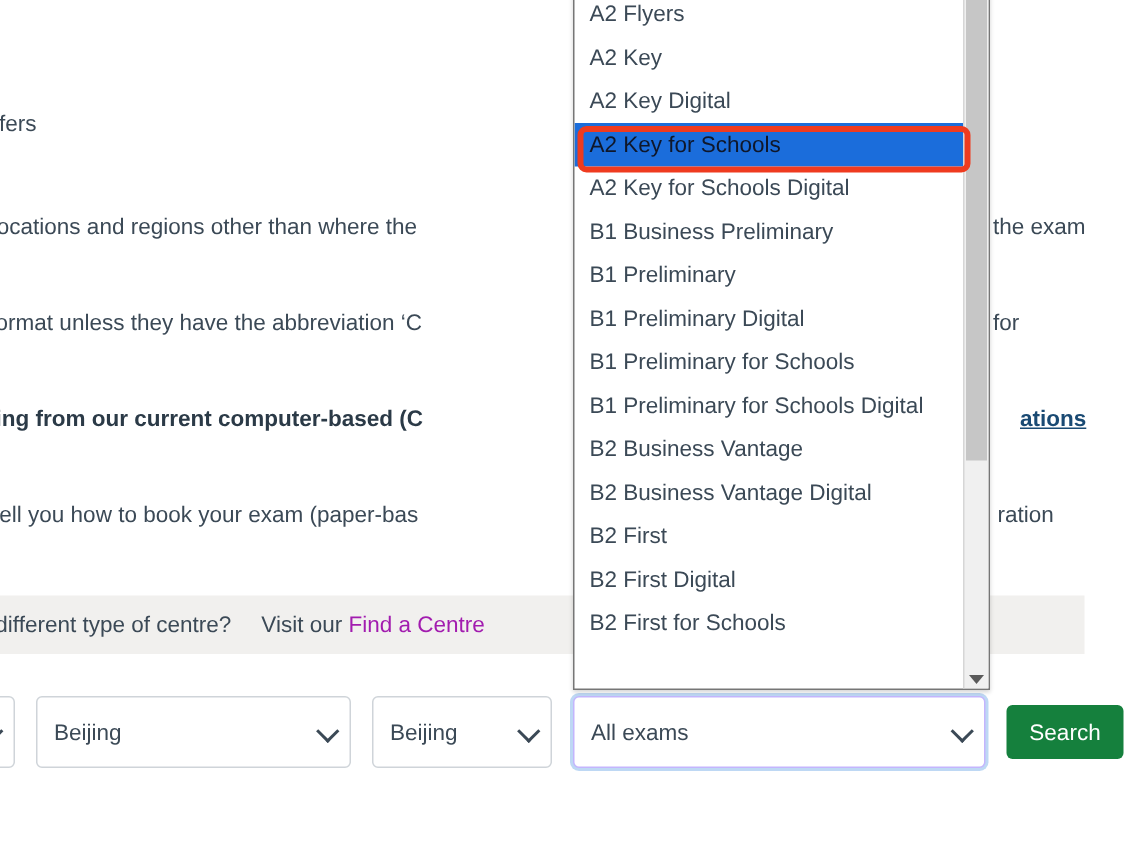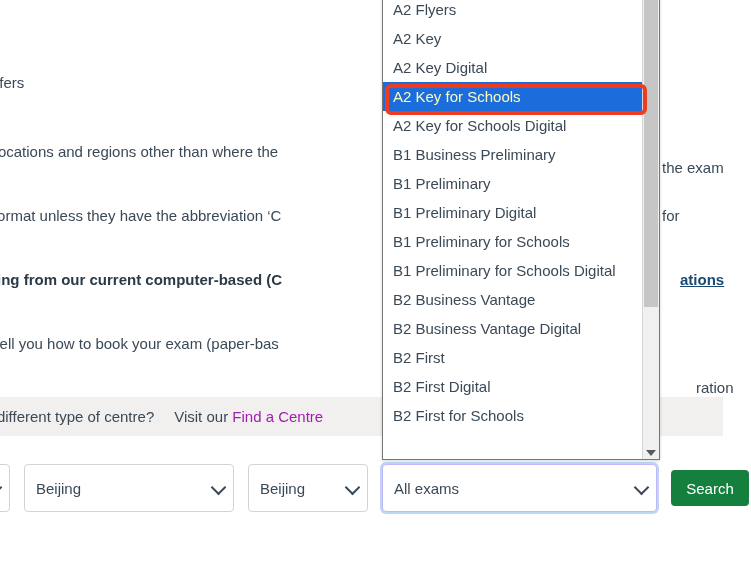--- a/index.html
+++ b/index.html
@@ -130,21 +130,21 @@
     line-height: 29px;
     padding-left: 10px;
     font-size: 15px;
     color: #3b4956;
     white-space: nowrap;
     overflow: hidden;
     box-sizing: border-box;
   }
   .dd-item.selected {
     background: #1b6ddb;
-    color: #fef9c3;
+    color: #0f172a;
   }
 
   
   .dd-scroll {
     position: absolute;
     top: 0;
     right: 0;
     width: 17px;
     height: 100%;
     background: #f0f0f0;
@@ -190,24 +190,24 @@
 <div>
 
   <div class="tx-line" style="top:74px;  left:-108px;">ms the centre offers</div>
 
   <div class="tx-line" style="top:143px; left:-108px;">n run exams in locations and regions other than where the</div>
 
   <div class="tx-line" style="top:207px; left:-108px;">n paper-based format unless they have the abbreviation ‘C</div>
   <div class="tx-line tx-bold" style="top:271px; left:-108px;">we will be moving from our current computer-based (C</div>
   <div class="tx-line" style="top:335px; left:-108px;">centre they will tell you how to book your exam (paper-bas</div>
 
-  <div class="tx-line" style="top:143px; left:662px;margin-top:16px;">the exam</div>
+  <div class="tx-line" style="top:143px; left:662px;">the exam</div>
   <div class="tx-line" style="top:207px; left:662px;">for</div>
   <div class="tx-line tx-link" style="top:271px; left:660px;">ations</div>
-  <div class="tx-line" style="top:335px; left:696px;margin-top:44px;">ration</div>
+  <div class="tx-line" style="top:335px; left:665px;">ration</div>
 </div>
 
 <div class="centre-bar">
   <span>Looking for a different type of centre?</span>
   <span class="gap"></span>
   <span>Visit our</span>&nbsp;<span class="tx-link-plain">Find a Centre</span>
 </div>
 
 <div class="filter-row">
   <div class="sel sel-country">

